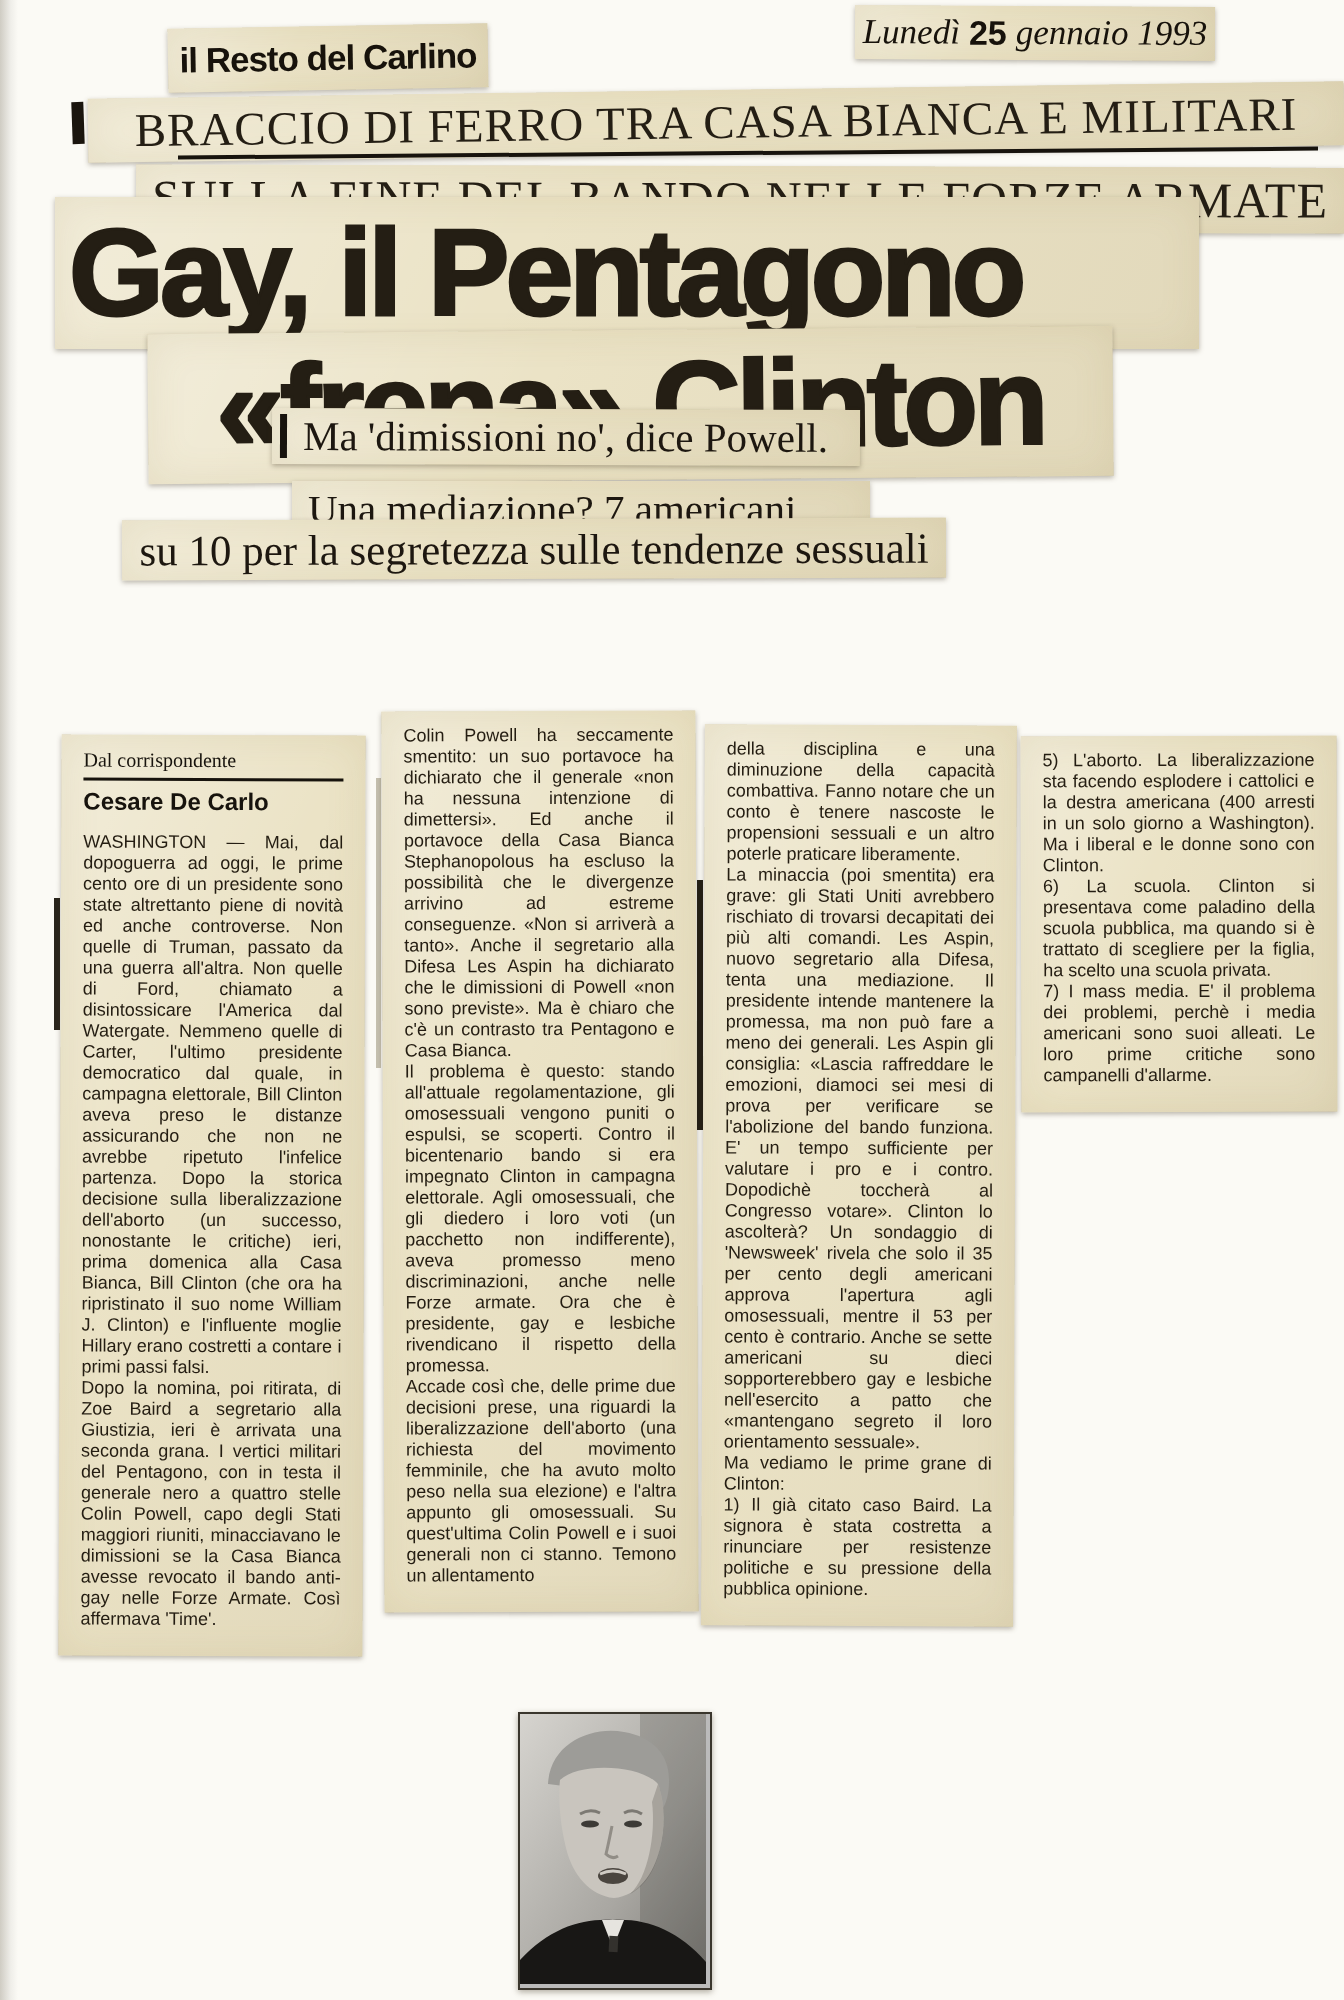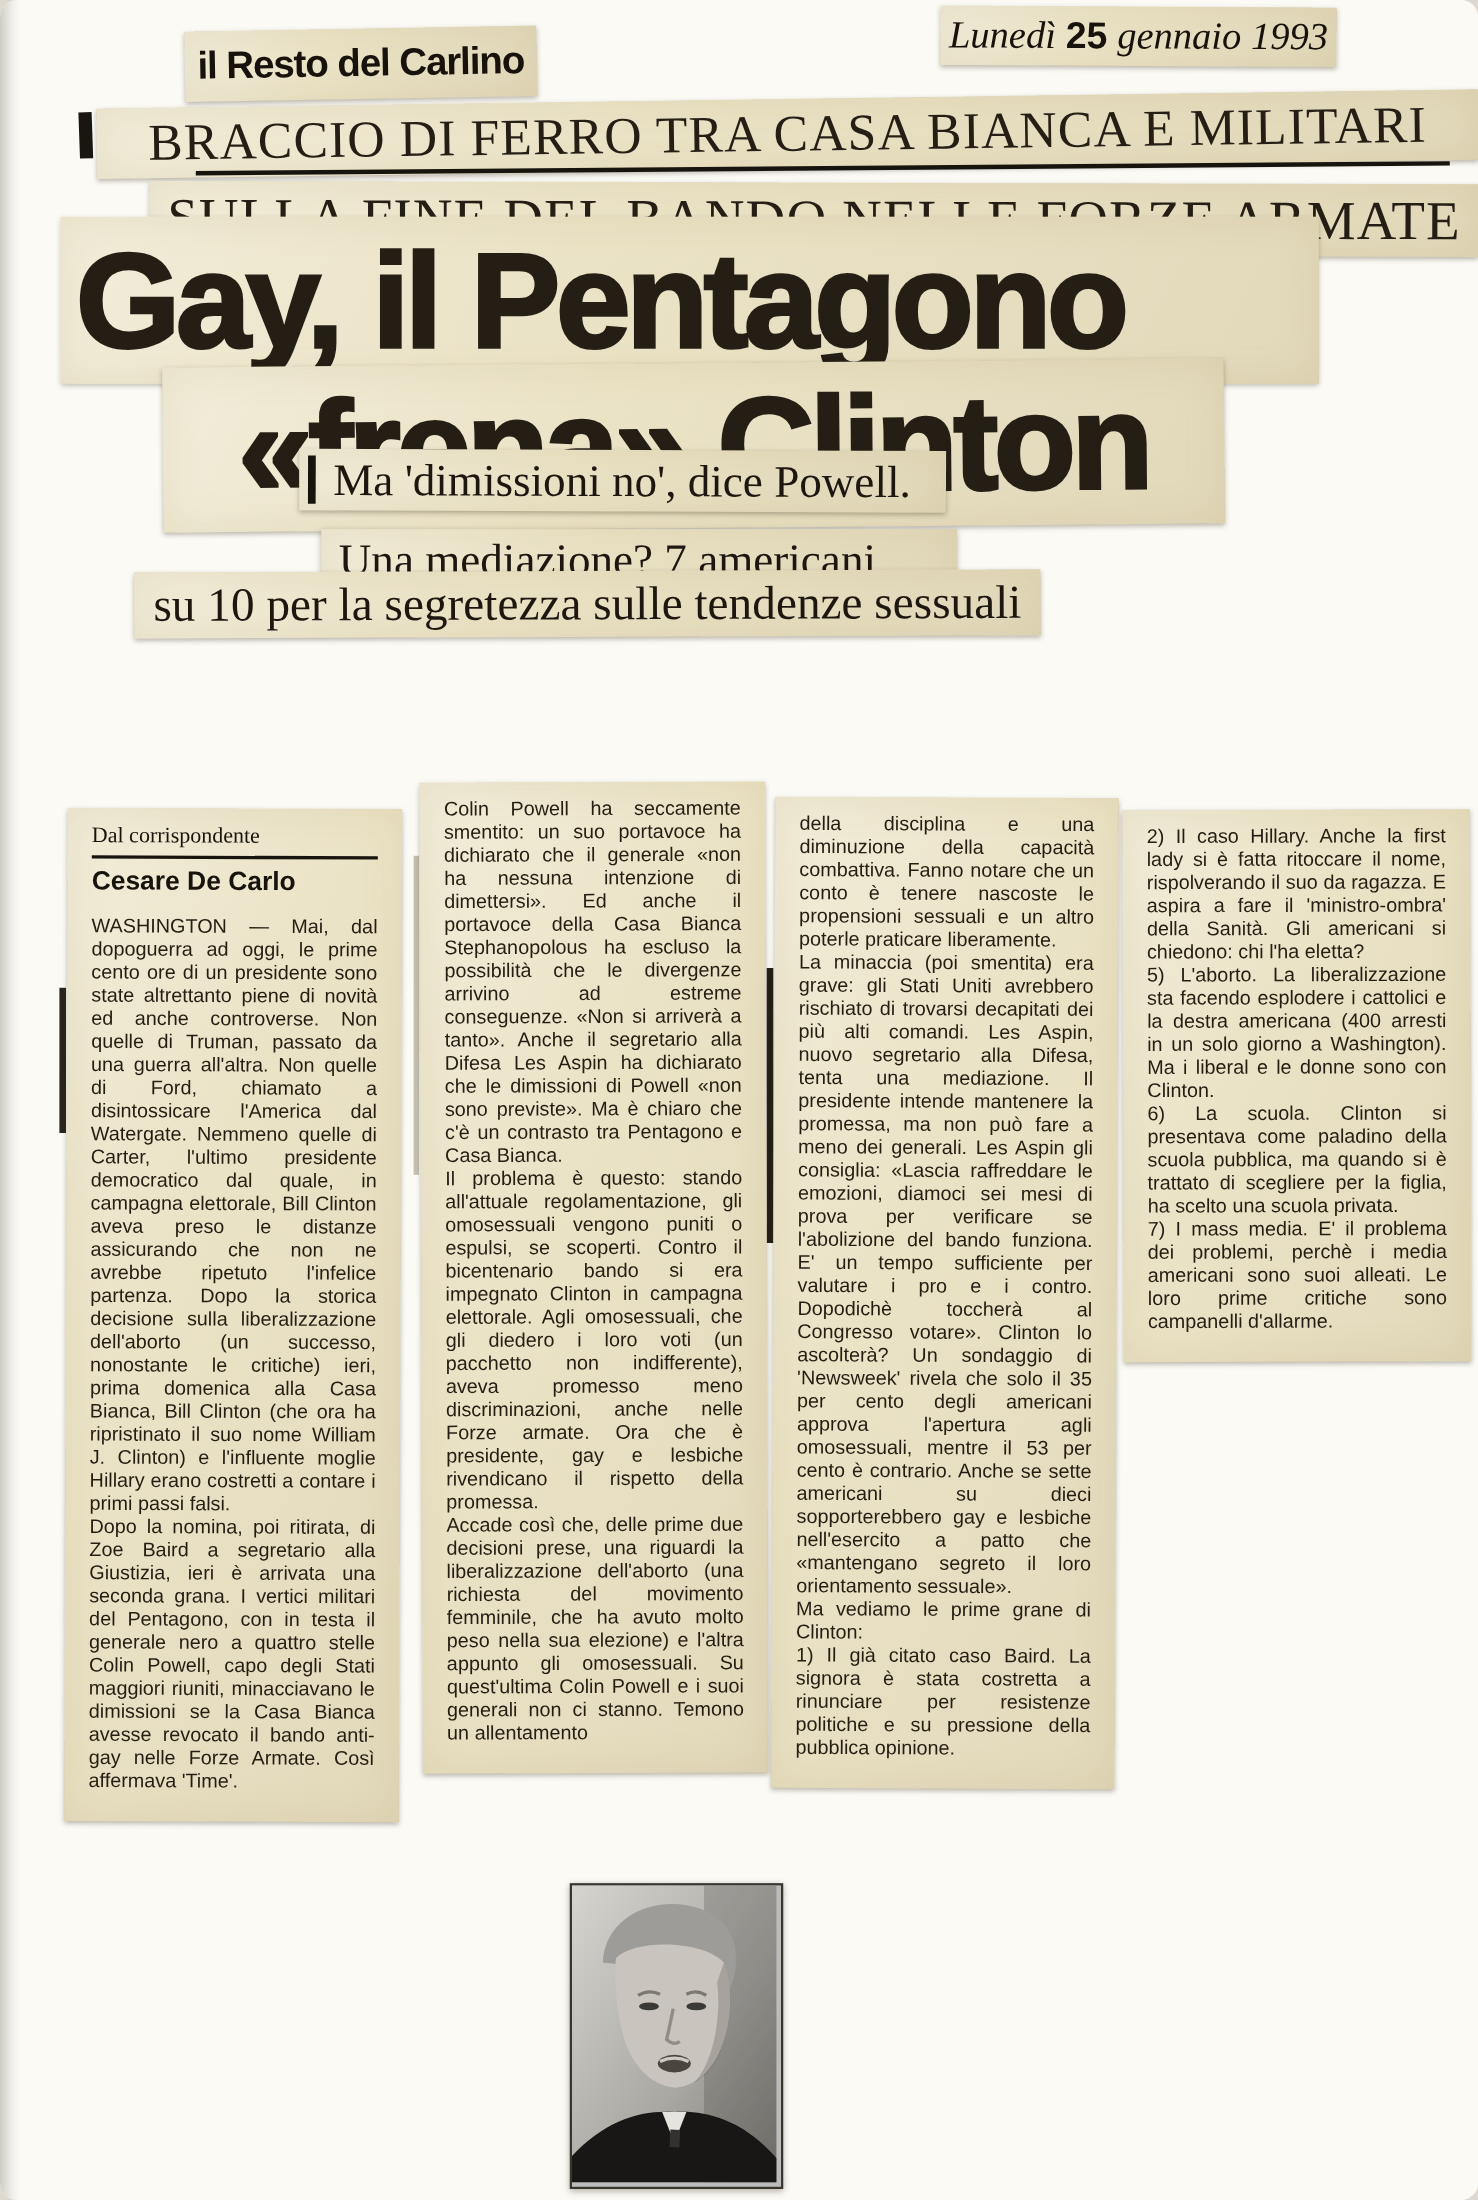--- a/index.html
+++ b/index.html
@@ -1,17 +1,17 @@
 <!DOCTYPE html>
 <html><head>
 <meta charset="utf-8">
 <style>
   html,body{margin:0;padding:0;background:#ddd9d0;}
   #page{position:relative;width:1344px;height:2000px;background:#fbfaf5;overflow:hidden;
-        font-family:"Liberation Sans",sans-serif;border-radius:16px;}
+        font-family:"Liberation Sans",sans-serif;}
   .scan-edge{position:absolute;left:0;top:0;width:18px;height:100%;
         background:linear-gradient(90deg,#cfccc3,#efeee9 60%,rgba(255,255,255,0));}
   .paper{position:absolute;background:
         linear-gradient(115deg,rgba(255,255,255,.35),rgba(0,0,0,0) 40%,rgba(120,100,60,.08)),
         #ebe3c6;
         box-shadow:0 2px 5px rgba(60,50,30,.35), inset 0 0 40px rgba(150,120,60,.12);
         color:#241d12;}
   
   .masthead-strip{left:168px;top:26px;width:320px;height:64px;transform:rotate(-1deg);
         display:flex;align-items:center;justify-content:center;}
@@ -131,21 +131,20 @@
   </div>
 
   <div class="paper col col3">
     <p>della disciplina e una diminuzione della capacità combattiva. Fanno notare che un conto è tenere nascoste le propensioni sessuali e un altro poterle praticare liberamente.</p>
     <p>La minaccia (poi smentita) era grave: gli Stati Uniti avrebbero rischiato di trovarsi decapitati dei più alti comandi. Les Aspin, nuovo segretario alla Difesa, tenta una mediazione. Il presidente intende mantenere la promessa, ma non può fare a meno dei generali. Les Aspin gli consiglia: «Lascia raffreddare le emozioni, diamoci sei mesi di prova per verificare se l'abolizione del bando funziona. E' un tempo sufficiente per valutare i pro e i contro. Dopodichè toccherà al Congresso votare». Clinton lo ascolterà? Un sondaggio di 'Newsweek' rivela che solo il 35 per cento degli americani approva l'apertura agli omosessuali, mentre il 53 per cento è contrario. Anche se sette americani su dieci sopporterebbero gay e lesbiche nell'esercito a patto che «mantengano segreto il loro orientamento sessuale».</p>
     <p>Ma vediamo le prime grane di Clinton:</p>
     <p>1) Il già citato caso Baird. La signora è stata costretta a rinunciare per resistenze politiche e su pressione della pubblica opinione.</p>
   </div>
 
   <div class="paper col col4">
-    <p>2) Il caso Hillary. Anche la first lady si è fatta ritoccare il nome, rispolverando il suo da ragazza. E aspira a fare il 'ministro-ombra' della Sanità. Gli americani si chiedono: chi l'ha eletta?</p>
     <p>5) L'aborto. La liberalizzazione sta facendo esplodere i cattolici e la destra americana (400 arresti in un solo giorno a Washington). Ma i liberal e le donne sono con Clinton.</p>
     <p>6) La scuola. Clinton si presentava come paladino della scuola pubblica, ma quando si è trattato di scegliere per la figlia, ha scelto una scuola privata.</p>
     <p>7) I mass media. E' il problema dei problemi, perchè i media americani sono suoi alleati. Le loro prime critiche sono campanelli d'allarme.</p>
   </div>
 
   <div class="photo">
     <svg width="186" height="270" viewBox="0 0 186 270">
       <defs>
         <linearGradient id="g1" x1="0" y1="0" x2="1" y2="1">
           <stop offset="0" stop-color="#d6d4cf"></stop>

